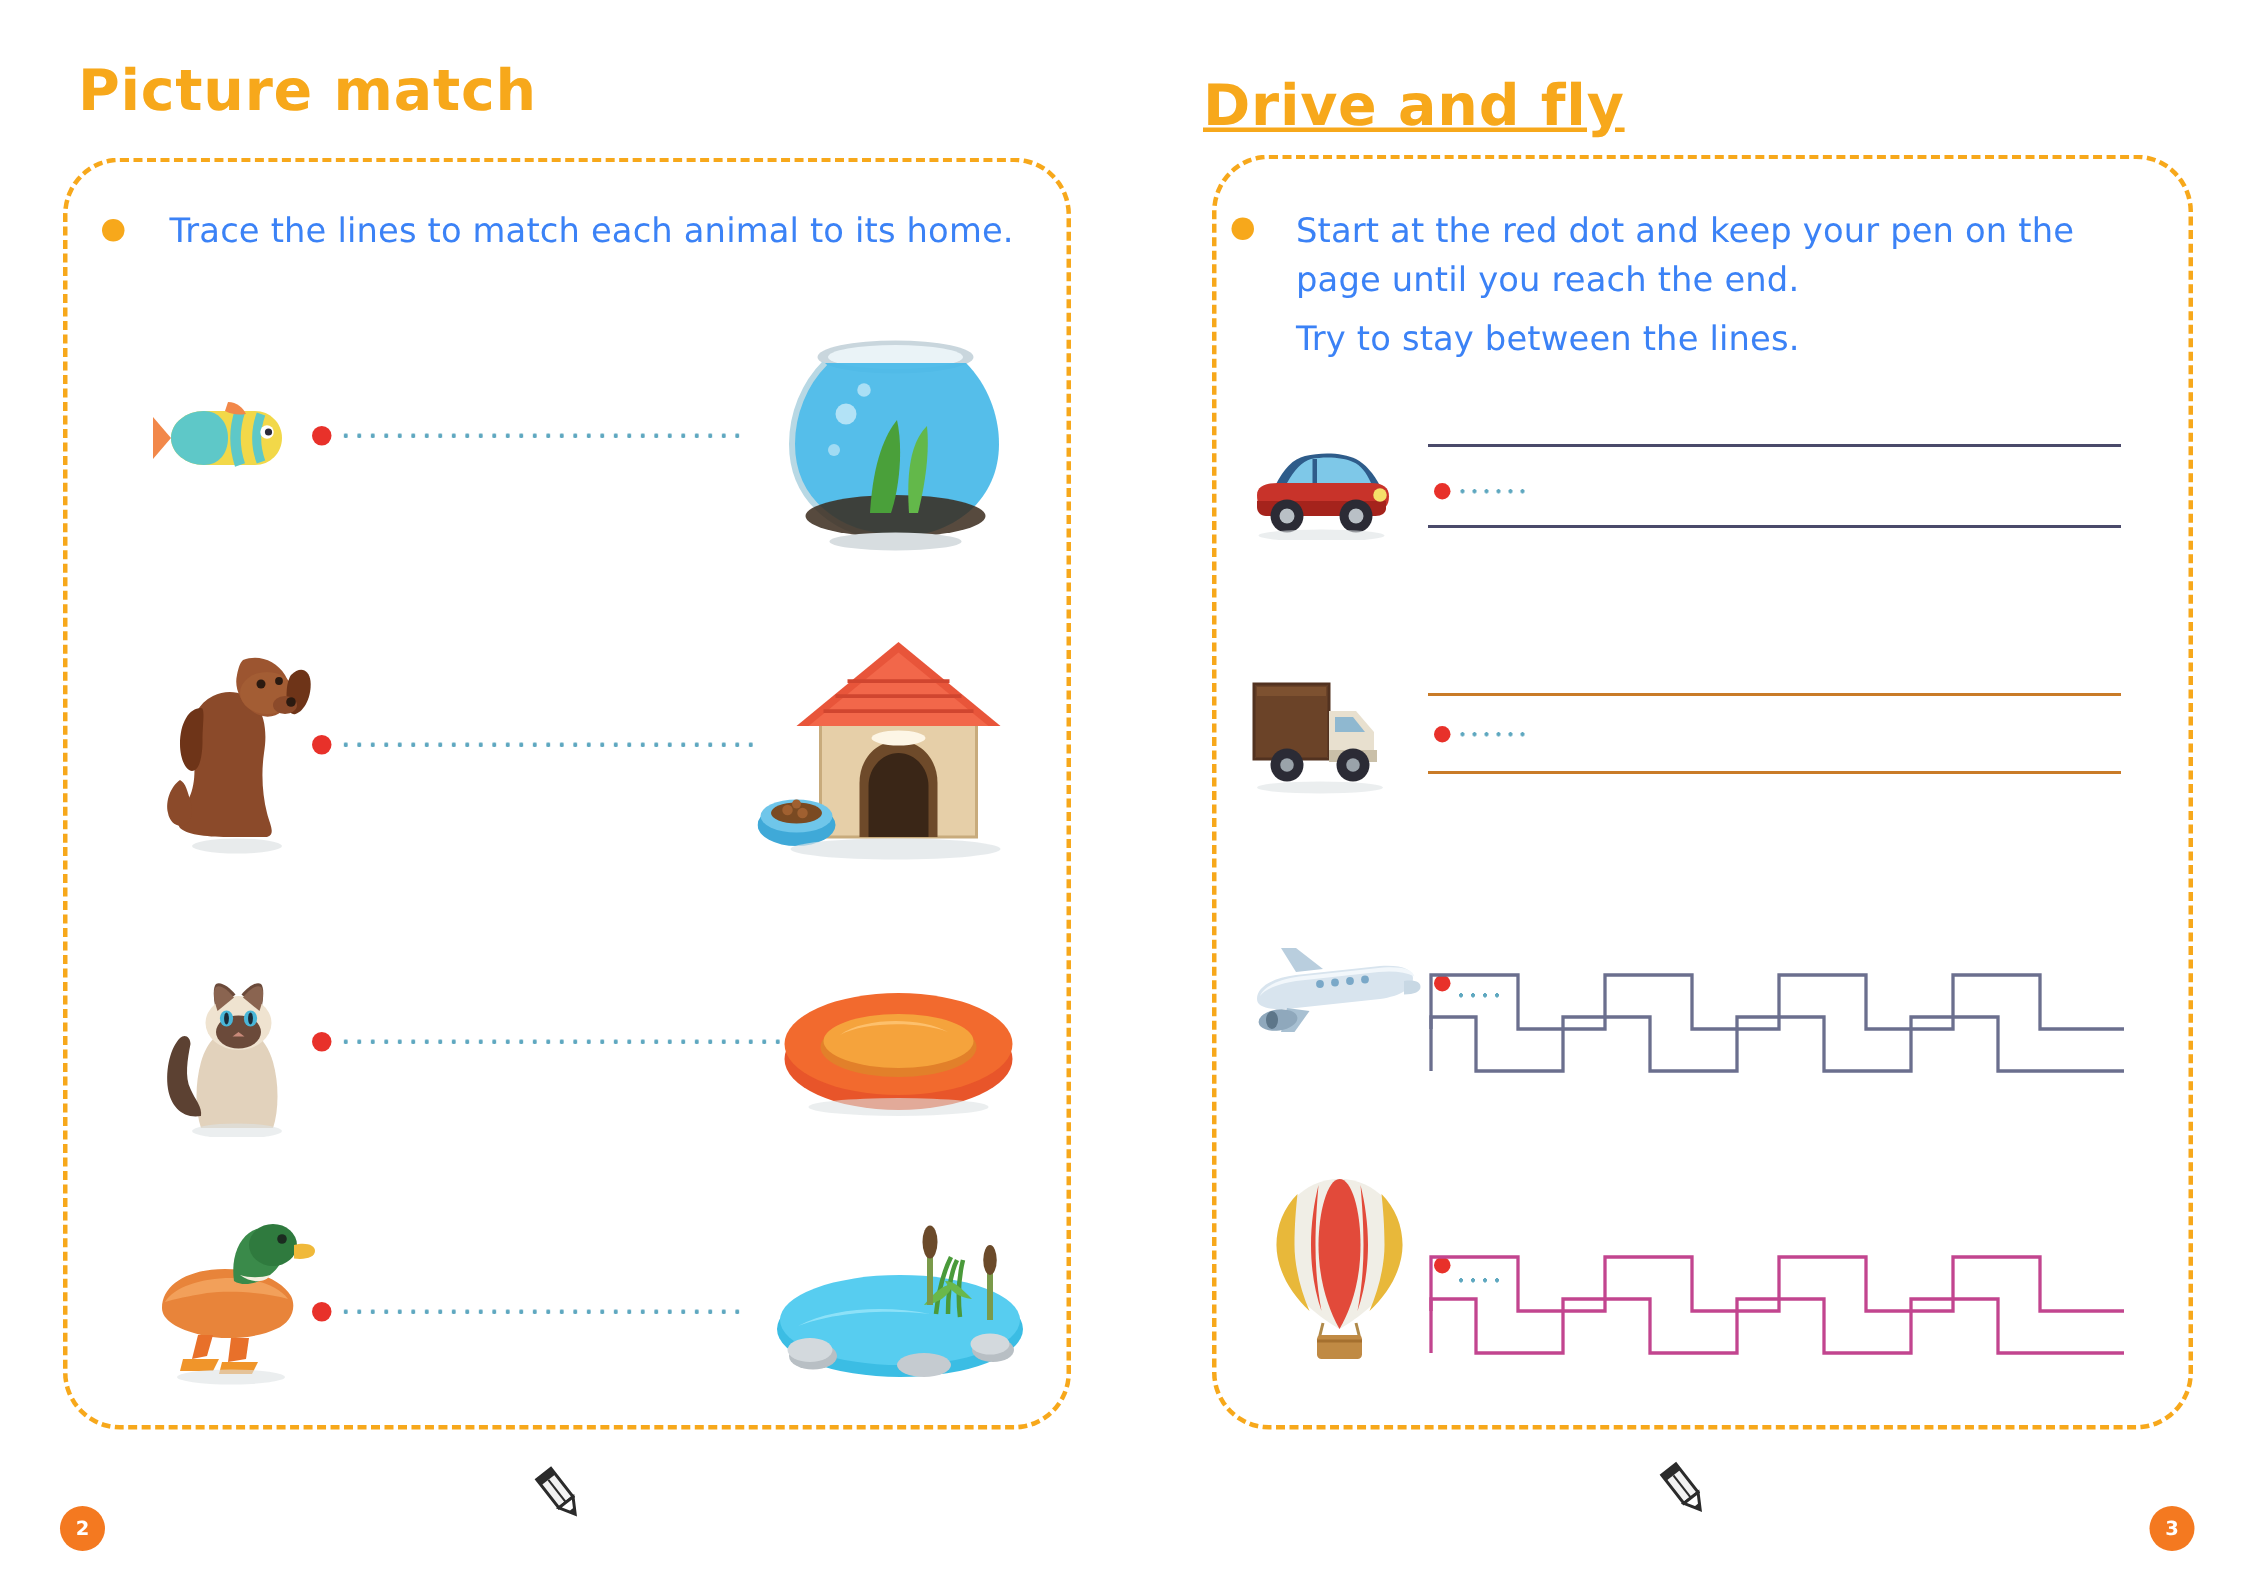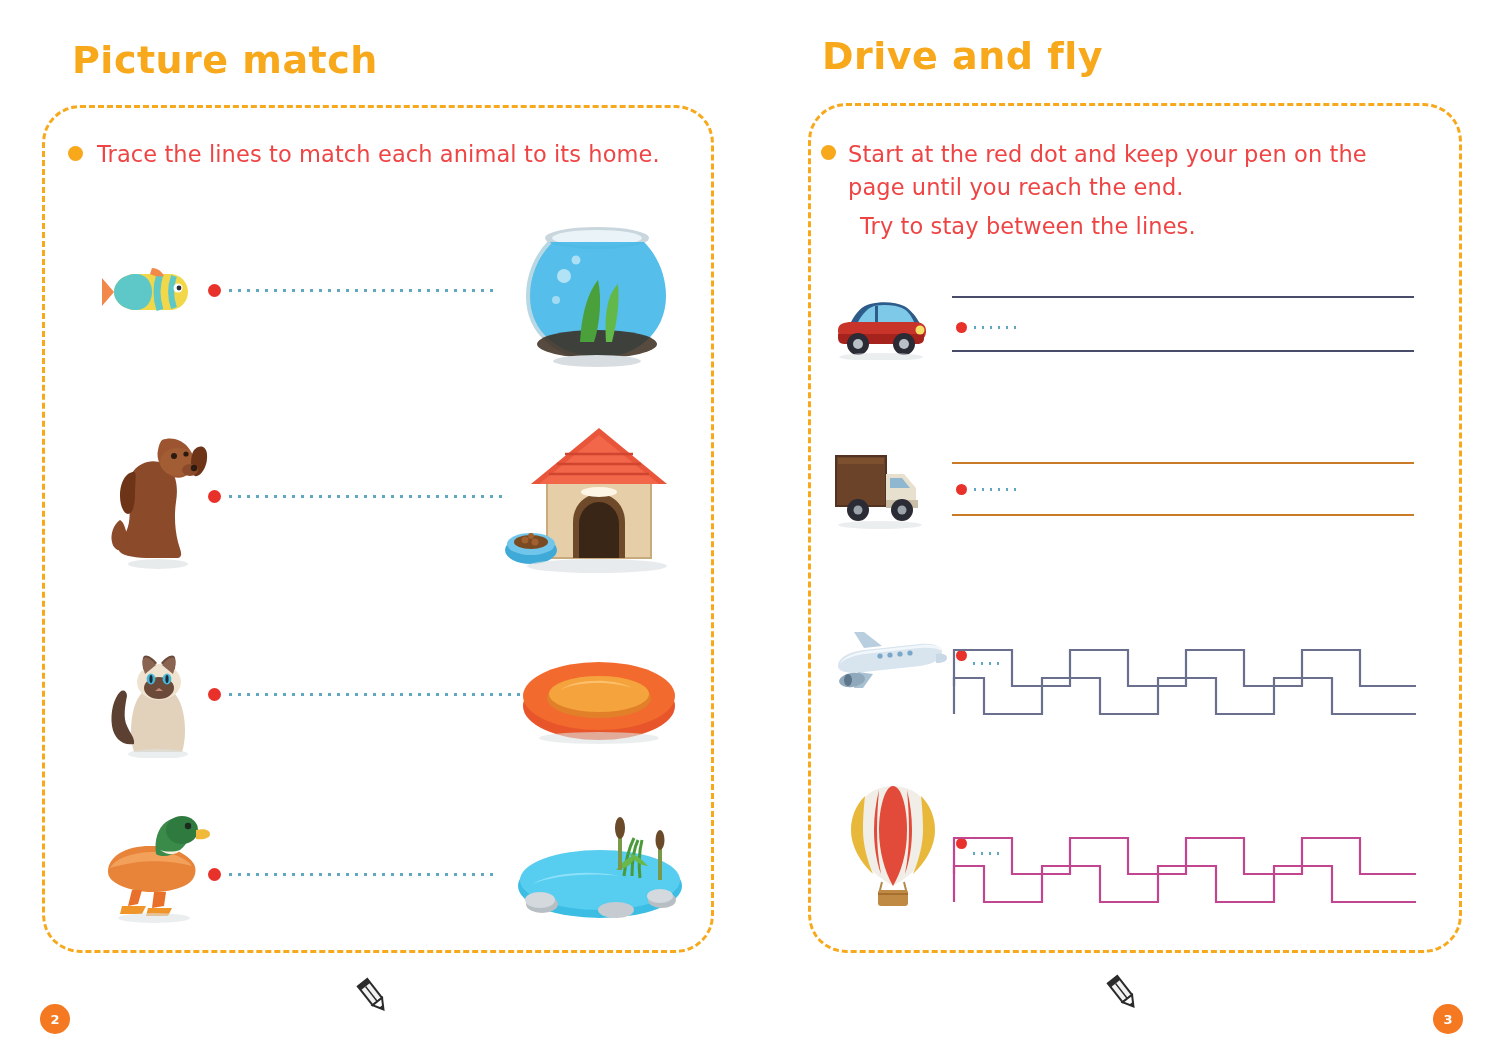--- a/index.html
+++ b/index.html
@@ -23,24 +23,23 @@
   .page-left { left: 0; }
   .page-right { left: 750px; }
 
   .title {
     position: absolute;
     font-family: "DejaVu Sans", sans-serif;
     font-weight: bold;
     font-size: 38px;
     color: #f7a81b;
     letter-spacing: 0.5px;
-    margin-left: 20px;
   }
   .title-left { left: 52px; top: 38px; }
-  .title-right { left: 52px; top: 34px; }
+  .title-right { left: 52px; top: 48px; text-decoration: underline; }
 
   .panel {
     position: absolute;
     border: 3px dashed #f7a81b;
     border-radius: 38px;
     box-sizing: border-box;
   }
   .panel-left {
     left: 42px;
     top: 105px;
@@ -58,23 +57,24 @@
     position: absolute;
     width: 15px;
     height: 15px;
     border-radius: 50%;
     background: #f7a81b;
   }
   .instr {
     position: absolute;
     font-family: "DejaVu Sans", sans-serif;
     font-size: 22.5px;
-    color: #ef4444;
+    color: #3b82f6;
     line-height: 1.45;
     letter-spacing: 0.1px;
+    margin-left: 16px;
   }
 
   
   .dotline {
     position: absolute;
     height: 3px;
     background-image: radial-gradient(circle, #5fa8c0 1.5px, transparent 1.6px);
     background-size: 9px 3px;
     background-repeat: repeat-x;
   }
@@ -303,21 +303,21 @@
 
 <div class="page page-right">
 
   <div class="title title-right">Drive and fly</div>
 
   <div class="panel panel-right"></div>
 
   <div class="bullet" style="left:71px; top:145px;"></div>
   <div class="instr" style="left:98px; top:171px;">page until you reach the end.</div>
   <div class="instr" style="left:98px; top:138px;">Start at the red dot and keep your pen on the</div>
-  <div class="instr" style="left:110px; top:210px;">Try to stay between the lines.</div>
+  <div class="instr" style="left:98px; top:210px;">Try to stay between the lines.</div>
 
   <div class="art" style="left:82px; top:290px;">
     <svg width="98" height="70" viewBox="0 0 98 70">
       <path d="M18 34c6-12 12-18 20-20 12-3 26-2 34 2 6 3 12 10 16 18z" fill="#2e5c8a"></path>
       <path d="M26 32c5-9 10-14 16-16 10-2 22-1 28 2 5 2 9 7 12 14z" fill="#7ec8e8"></path>
       <path d="M46 16v16h-3V16z" fill="#2e5c8a"></path>
       <path d="M6 40c0-6 6-8 14-8h62c8 0 12 3 12 9 0 6-3 9-8 9H12c-4 0-6-4-6-10z" fill="#c8332a"></path>
       <path d="M6 44h86v5c0 3-3 5-7 5H12c-4 0-6-3-6-6z" fill="#a5231c"></path>
       <circle cx="26" cy="54" r="11" fill="#2b2b35"></circle>
       <circle cx="26" cy="54" r="5" fill="#b9c0c6"></circle>

